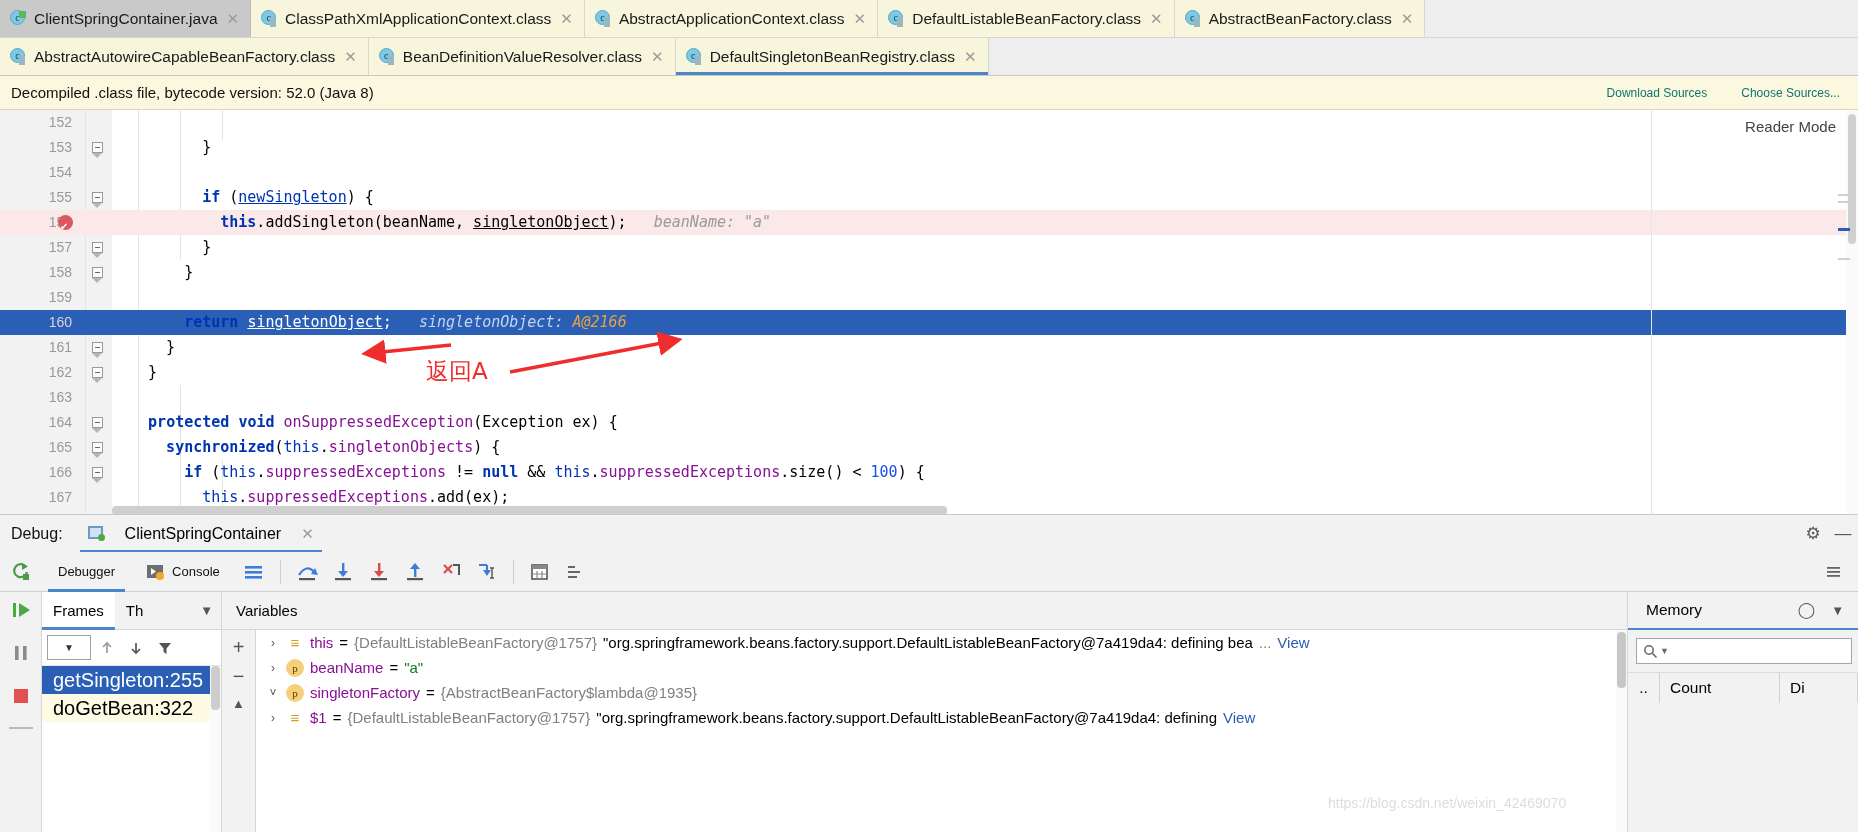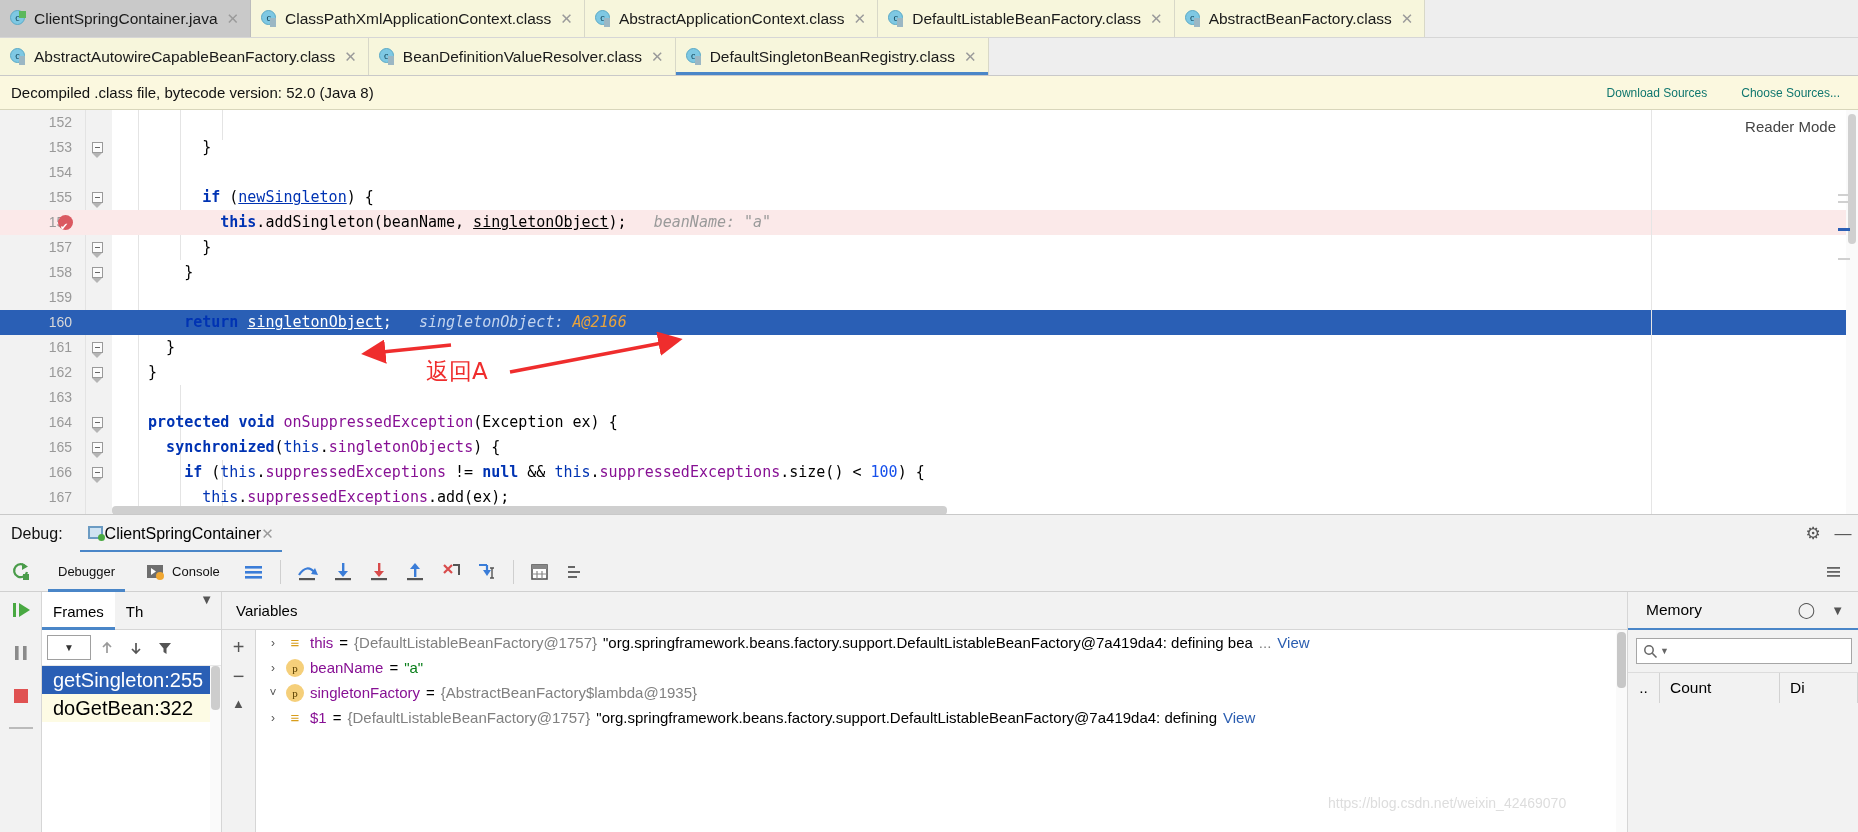--- a/index.html
+++ b/index.html
@@ -143,21 +143,21 @@
   svg.annot-svg { position: absolute; left: 0; top: 0; pointer-events: none; }
 
   
   .debug-panel { position: absolute; left: 0; right: 0; top: 514px; bottom: 0; background: #f2f2f2; }
   .debug-head {
     height: 38px; background: #f2f2f2; display: flex; align-items: center;
     padding-left: 11px; border-top: 1px solid #c9c9c9; position: relative;
   }
   .debug-head .dlabel { font-size: 16px; color: #111; margin-right: 17px; }
   .run-tab {
-    display: flex; align-items: center; gap: 0; height: 38px;
+    display: flex; align-items: center; gap: 20px; height: 38px;
     padding: 0 8px; position: relative; font-size: 16px; text-align: center;
   }
   .run-tab:after { content: ""; position: absolute; left: 0; right: 0; bottom: 0; height: 3px; background: #4a86c8; }
   .run-icon { width: 17px; height: 15px; position: relative; }
   .run-icon .box { position: absolute; left: 0; top: 0; width: 15px; height: 13px; border: 2px solid #6b9bc3; background: #cfe3f2; }
   .run-icon .dot { position: absolute; left: 10px; top: 8px; width: 7px; height: 7px; border-radius: 50%; background: #49a942; }
   .debug-head .hx { color: #9a9a9a; font-size: 15px; }
   .debug-head .spacer { flex: 1 1 auto; }
   .head-ico { width: 30px; text-align: center; color: #555; font-size: 17px; }
 
@@ -175,21 +175,21 @@
   .tb-btn { width: 36px; height: 30px; display: flex; align-items: center; justify-content: center; }
   .dtb-right { margin-left: auto; display: flex; align-items: center; padding-right: 6px; }
 
   
   .debug-body { position: absolute; left: 0; right: 0; top: 78px; bottom: 0; display: flex; }
   .left-rail {
     width: 42px; background: #f2f2f2; border-right: 1px solid #d6d6d6;
     display: flex; flex-direction: column; align-items: center; padding-top: 6px; gap: 16px;
   }
   .frames-col { width: 180px; border-right: 1px solid #d6d6d6; background: #fff; position: relative; }
-  .frames-header { height: 38px; display: flex; align-items: flex-start; background: #f2f2f2; border-bottom: 1px solid #d6d6d6; }
+  .frames-header { height: 38px; display: flex; align-items: center; background: #f2f2f2; border-bottom: 1px solid #d6d6d6; }
   .fr-tab { padding: 0 11px; height: 38px; display: flex; align-items: center; font-size: 15px; position: relative; }
   .fr-tab.active { background: #fff; }
   .fr-tab.active:after { content: ""; position: absolute; left: 0; right: 0; bottom: 0; height: 3px; background: #4a86c8; }
   .fr-chev { margin-left: auto; padding-right: 8px; color: #555; font-size: 13px; }
   .frames-toolbar { height: 36px; display: flex; align-items: center; gap: 2px; padding-left: 5px; background: #fff; border-bottom: 1px solid #e8e8e8; }
   .combo { width: 44px; height: 25px; border: 1px solid #a0a0a0; background: #fff; display: flex; align-items: center; justify-content: center; }
   .ico-btn { width: 27px; height: 26px; display: flex; align-items: center; justify-content: center; color: #555; }
   .frame-item { height: 28px; display: flex; align-items: center; padding-left: 11px; font-size: 20px; white-space: nowrap; overflow: hidden; }
   .frame-item.sel { background: #2a5fb5; color: #fff; }
   .frame-item.alt { background: #fdfbe4; }

